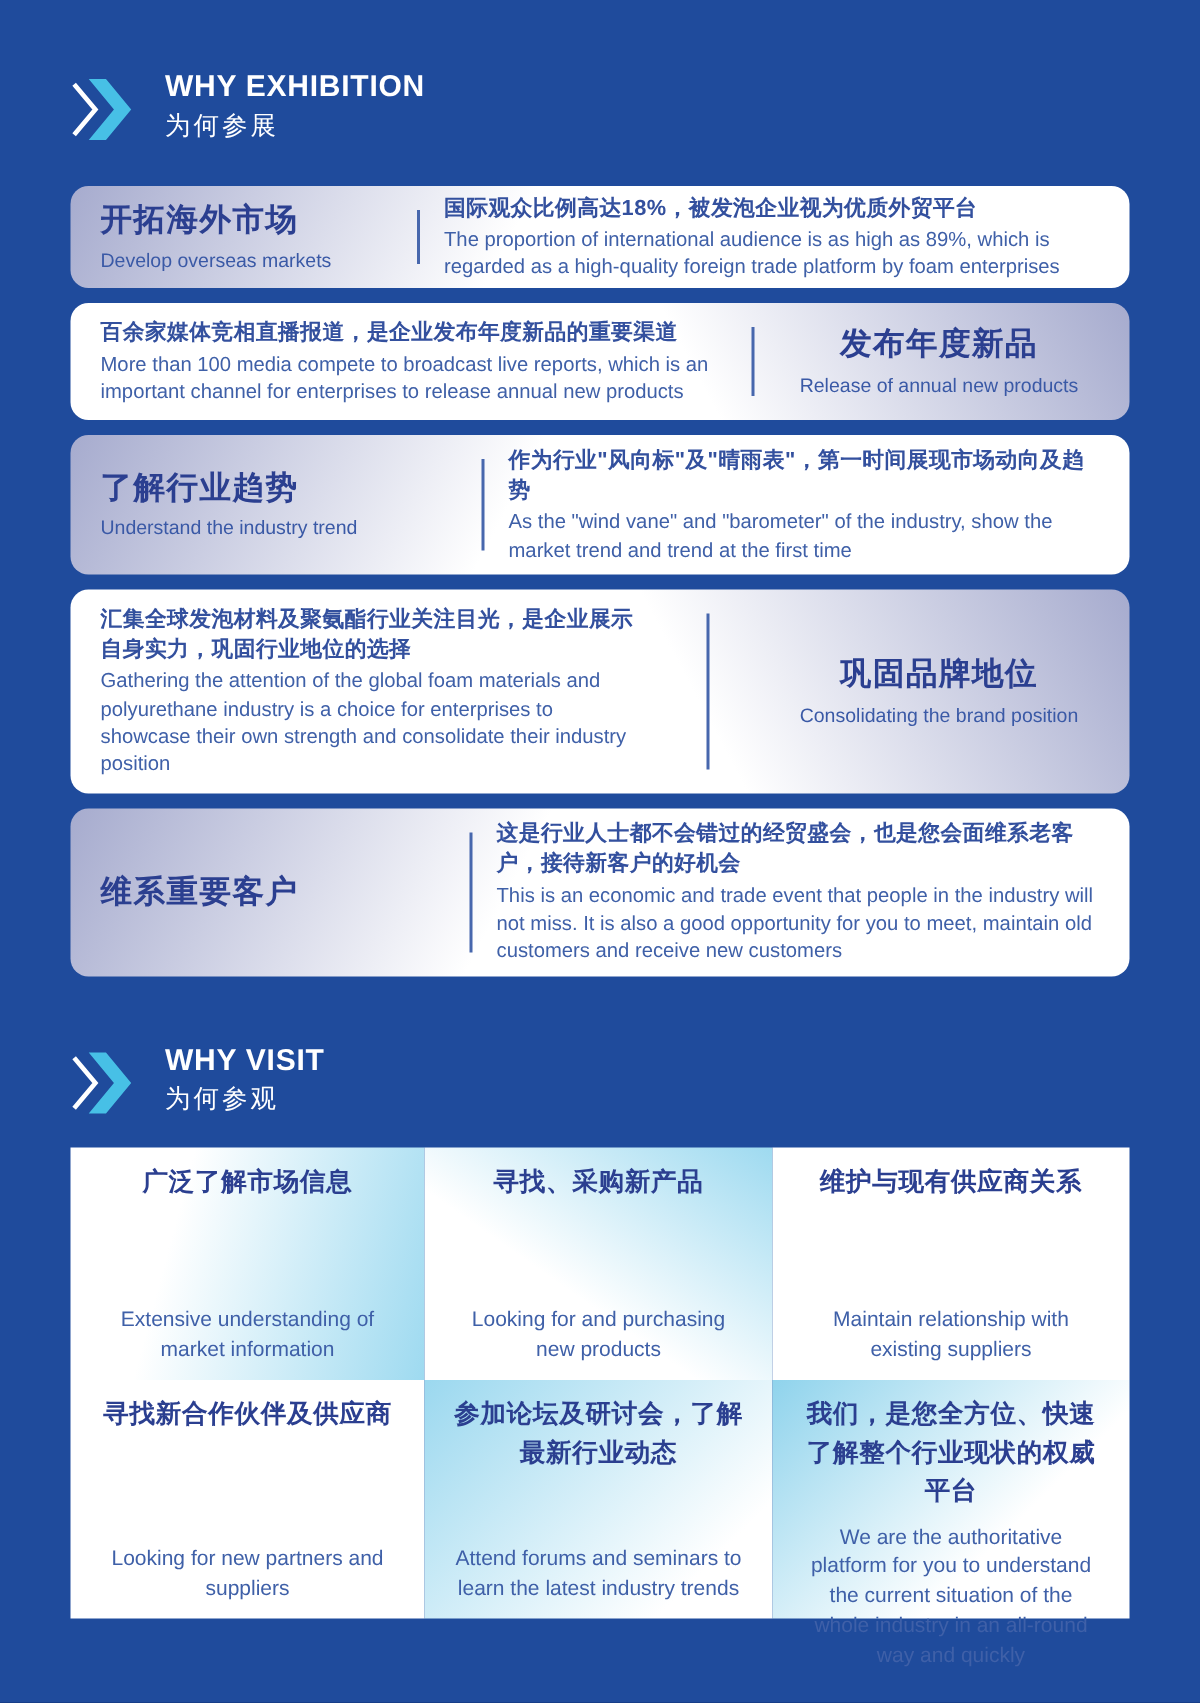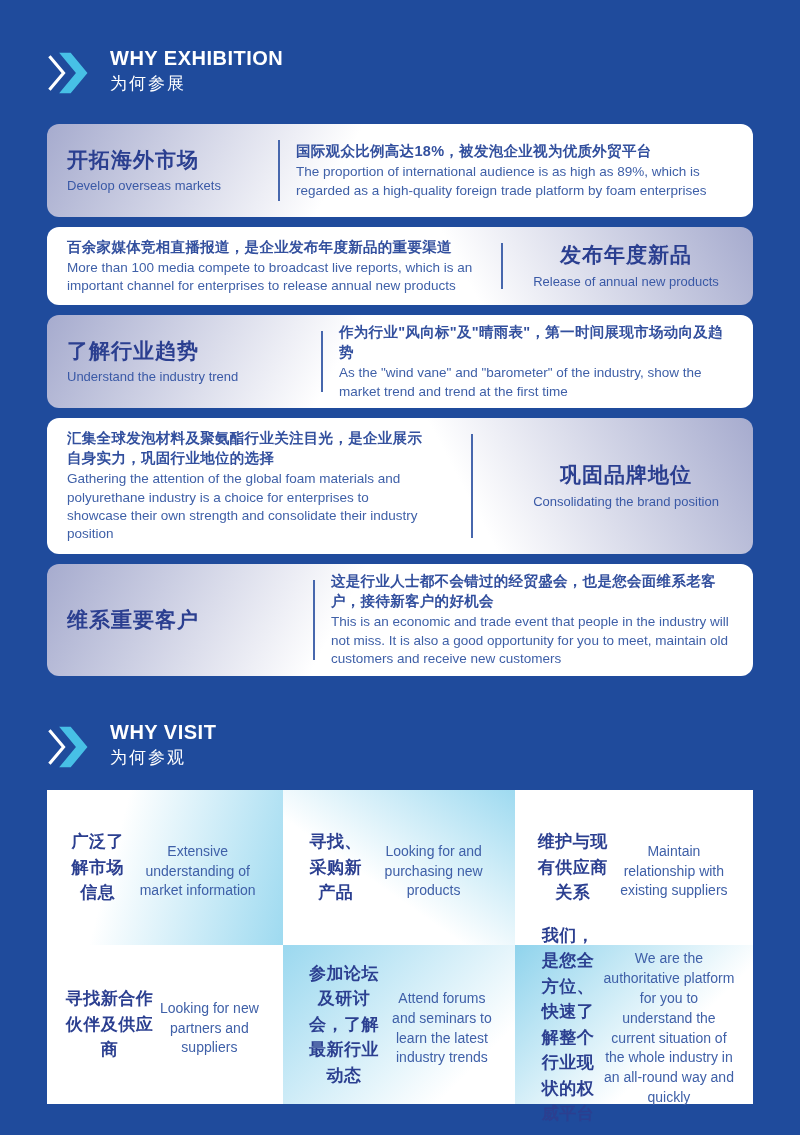--- a/index.html
+++ b/index.html
@@ -30,21 +30,21 @@
 
   
   .cards { margin:0 47px; display:flex; flex-direction:column; gap:10px; }
   .card {
     border-radius:12px;
     display:flex; align-items:center;
     padding:10px 20px;
   }
   .card.title-left  { background:linear-gradient(118deg, #A6ABCE 0%, #ffffff 42%); }
   .card.title-right { background:linear-gradient(242deg, #A6ABCE 0%, #ffffff 42%); }
-  .card.h1 { height:93px; }
+  .card.h1 { height:68px; }
   .card.h2 { height:78px; }
   .card.h3 { height:93px; }
   .card.h4 { height:136px;gap:30px; }
   .card.h5 { height:112px; }
 
   .card-title-block { flex-shrink:0; }
   .card-title-block.left  { text-align:left; }
   .card-title-block.right { text-align:center; }
   .w195 { width:195px; }
   .w240 { width:238px; }
@@ -62,21 +62,21 @@
   .card-desc .en { color:#3F60A8; font-size:13.5px; line-height:1.36; margin-top:2px; }
 
   
   .grid {
     margin:0 47px;
     display:grid;
     grid-template-columns:236px 232px 238px;
     grid-template-rows:155px 159px;
   }
   .cell {
-    display:flex; flex-direction:row; justify-content:flex-start; align-items:center;
+    display:flex; flex-direction:column; justify-content:space-between; align-items:center;
     text-align:center; padding:10px 18px;
   }
   .cell-title { color:#2B3F90; font-size:17px; font-weight:bold; line-height:1.5; letter-spacing:0.5px; }
   .cell-desc  { color:#3F60A8; font-size:14px; line-height:1.42; margin-top:8px; }
   .bg-white { background:#ffffff; }
   .bg-r1c1 { background:linear-gradient(105deg, #ffffff 30%, #9EDAF0 100%); }
   .bg-r1c2 { background:linear-gradient(215deg, #9EDAF0 0%, #ffffff 60%); }
   .bg-r2c2 { background:linear-gradient(135deg, #9BD8EF 0%, #ffffff 80%); }
   .bg-r2c3 { background:linear-gradient(135deg, #8FD3EC 0%, #ffffff 65%); }
 </style>

